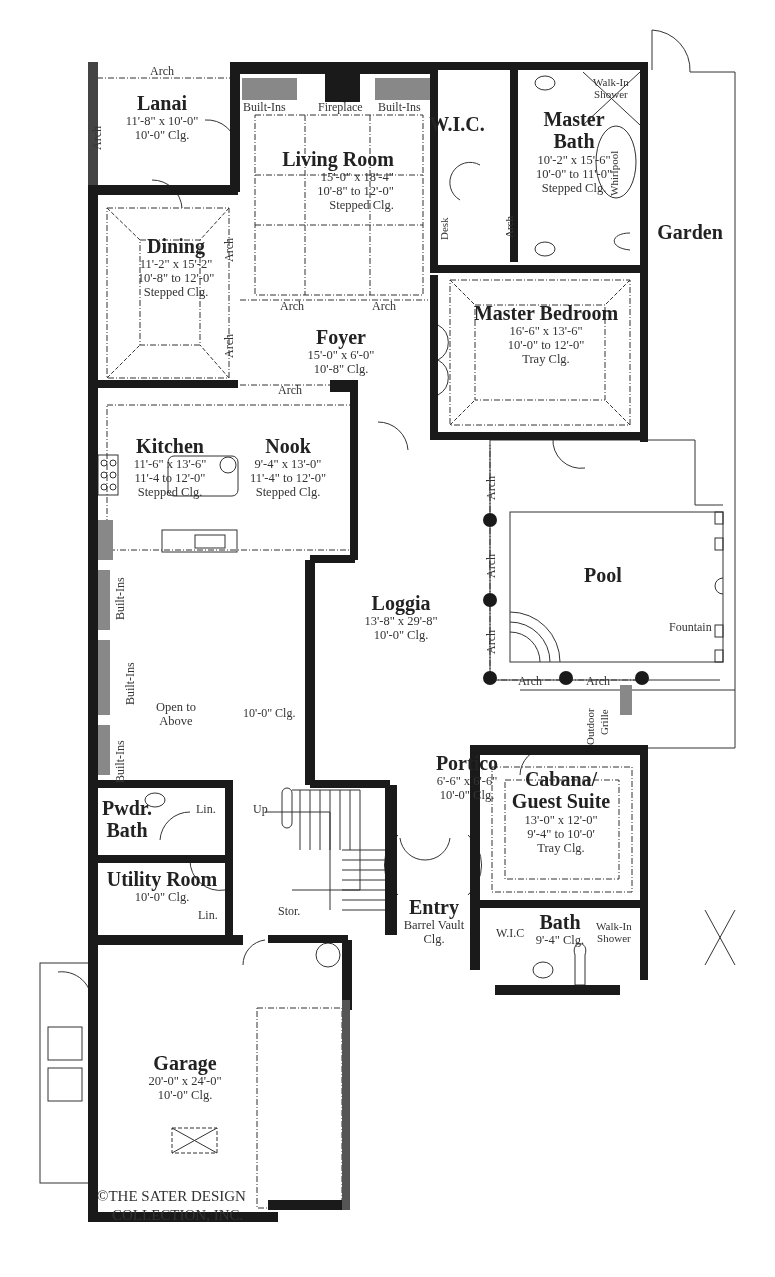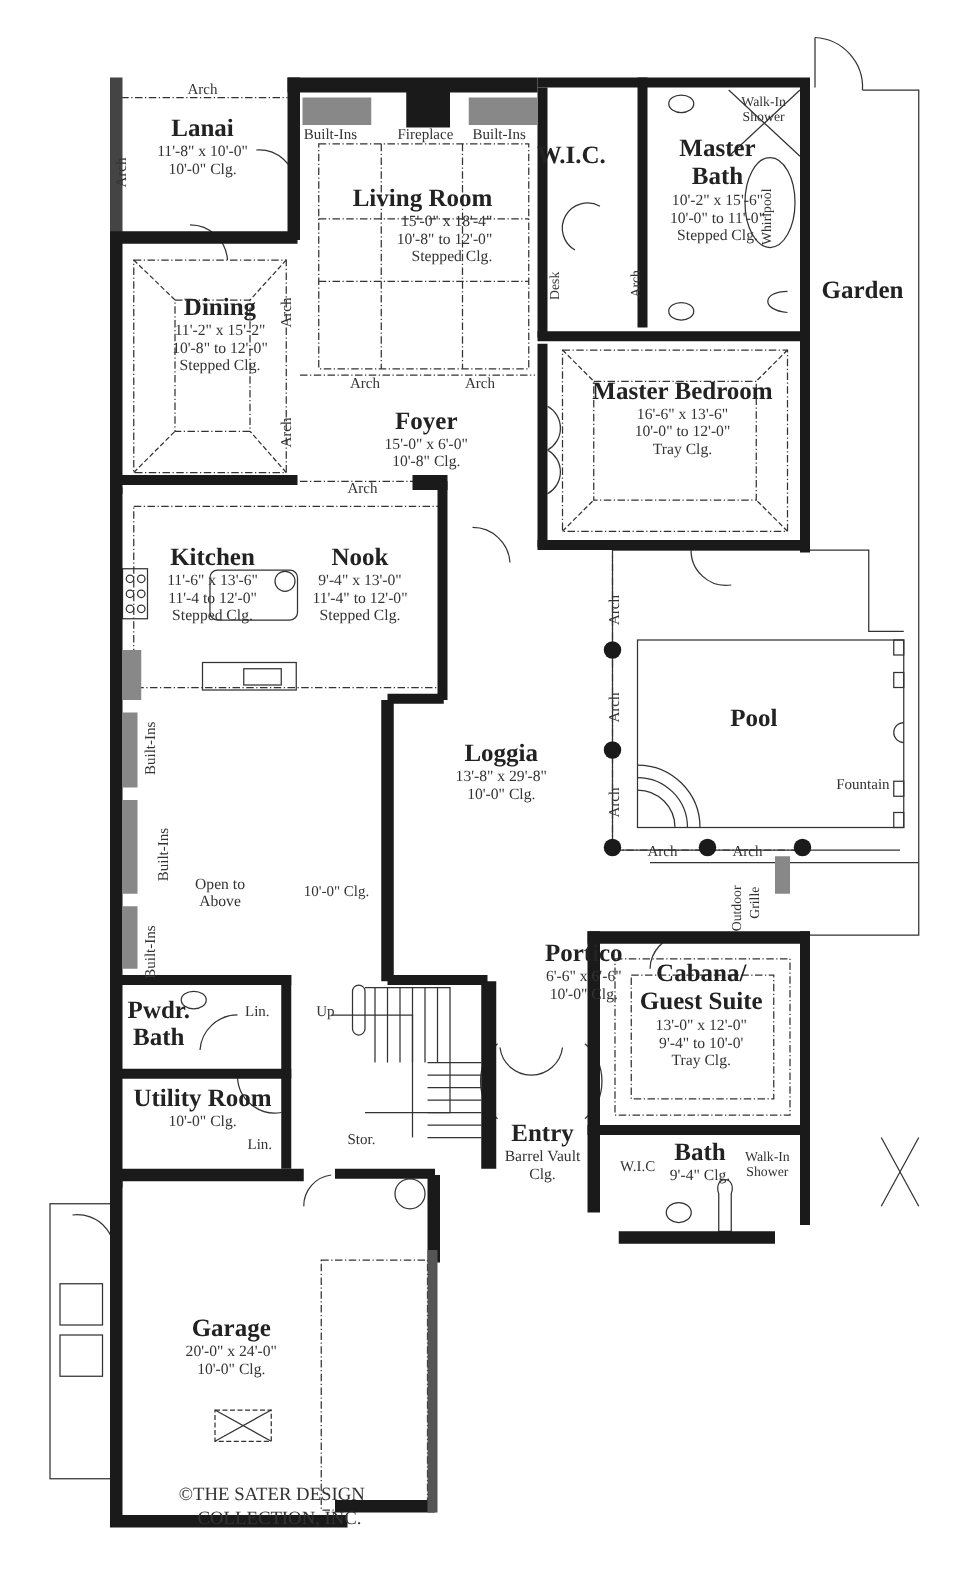--- a/index.html
+++ b/index.html
@@ -3,21 +3,21 @@
 <meta charset="utf-8">
 <style>
   html, body { margin:0; padding:0; background:#ffffff; }
   body { width:775px; height:1277px; position:relative; overflow:hidden; font-family:"Liberation Serif","DejaVu Serif",serif; color:#1a1a1a; }
   #plan { position:absolute; left:0; top:0; width:775px; height:1277px; }
   .lbl { position:absolute; text-align:center; line-height:1.12; white-space:nowrap; transform:translateX(-50%); }
   .lbl .name { display:block; font-weight:bold; font-size:20px; color:#222; }
   .lbl .sm { display:block; font-size:12.5px; color:#333; }
   .tiny { position:absolute; font-size:12px; color:#333; white-space:nowrap; }
   .vert { position:absolute; font-size:12px; color:#333; white-space:nowrap; transform:rotate(-90deg); transform-origin:left top; }
-  .copy { position:absolute; font-size:15px; color:#333; line-height:1.25; white-space:nowrap;margin-left:46px; }
+  .copy { position:absolute; font-size:15px; color:#333; line-height:1.25; white-space:nowrap; }
 </style>
 </head>
 <body>
 
 <div id="plan">
 <svg width="775" height="1277" viewBox="0 0 775 1277" xmlns="http://www.w3.org/2000/svg">
   <g fill="none" stroke="#333" stroke-width="1">
 
     <path d="M652 30 L652 70 M690 72 L735 72 L735 748 L648 748"></path>
     <path d="M652 30 A40 40 0 0 1 690 72"></path>

